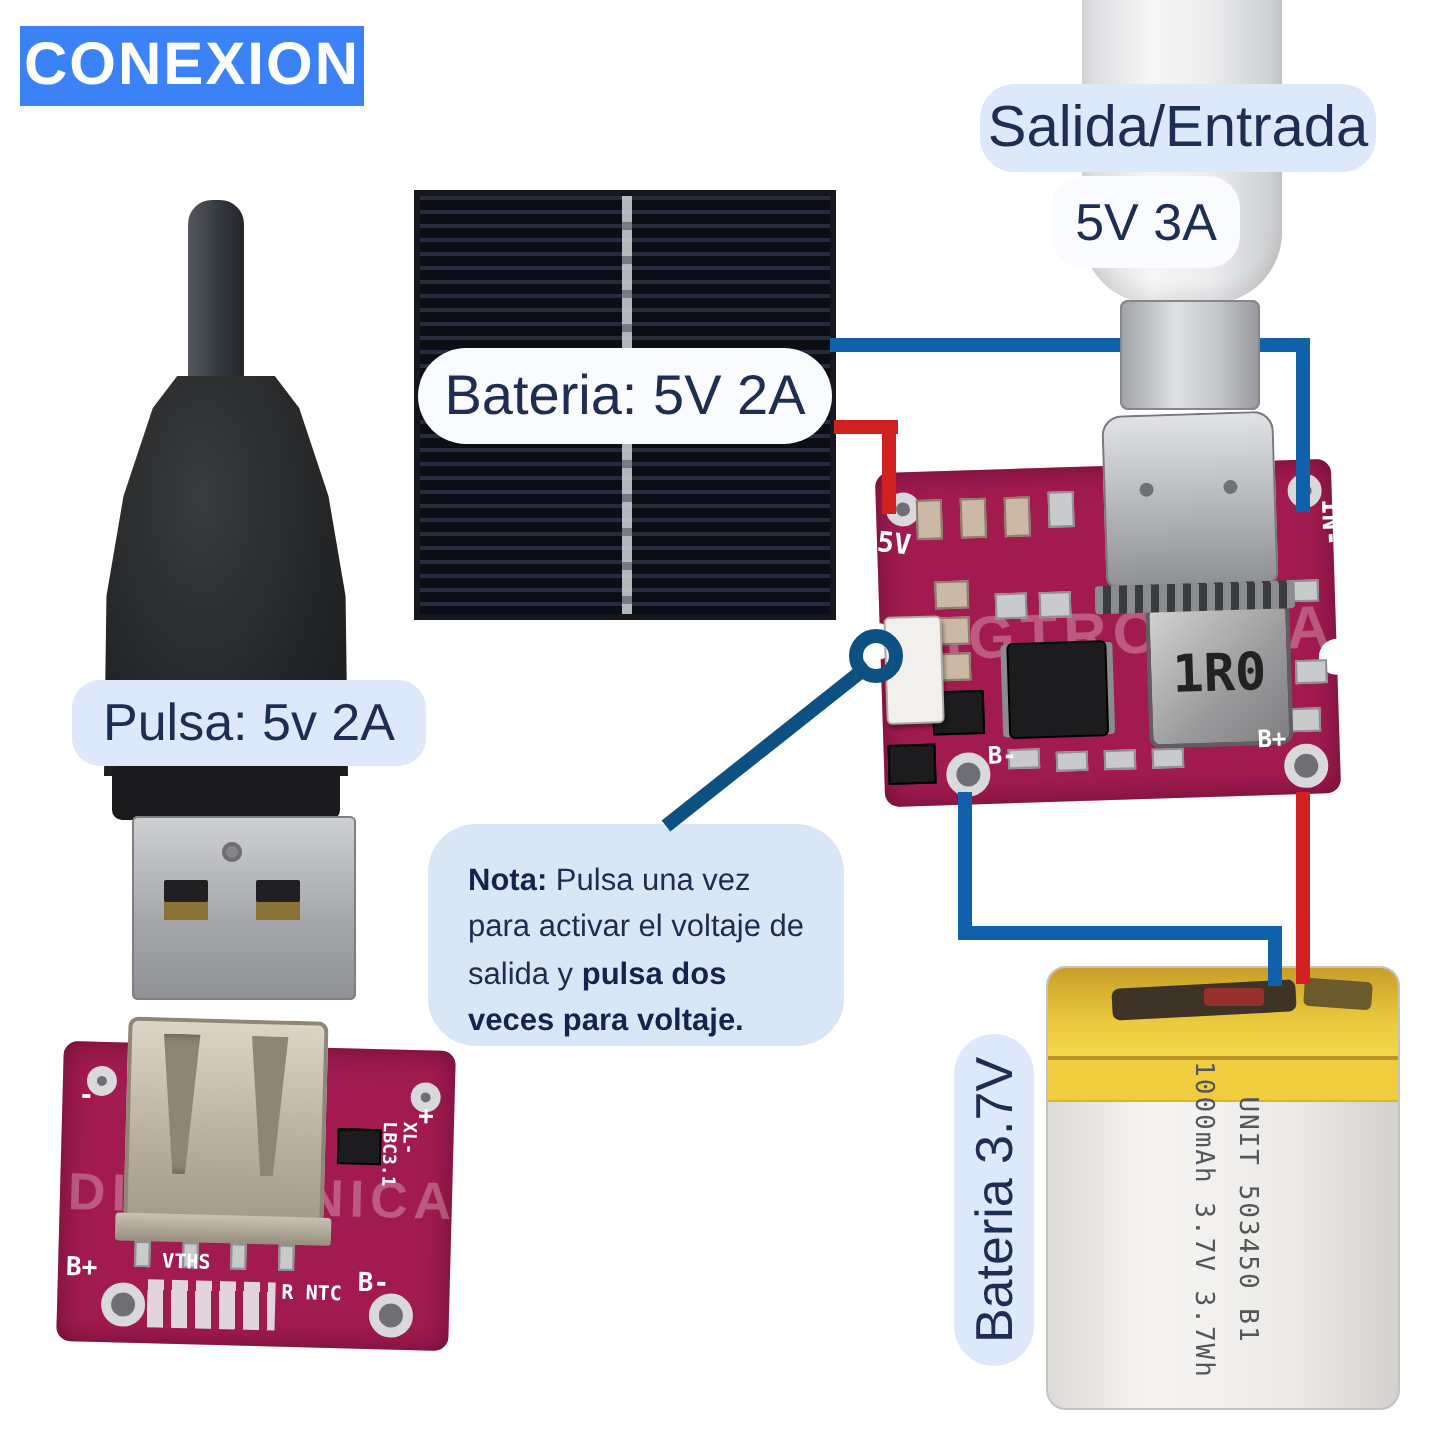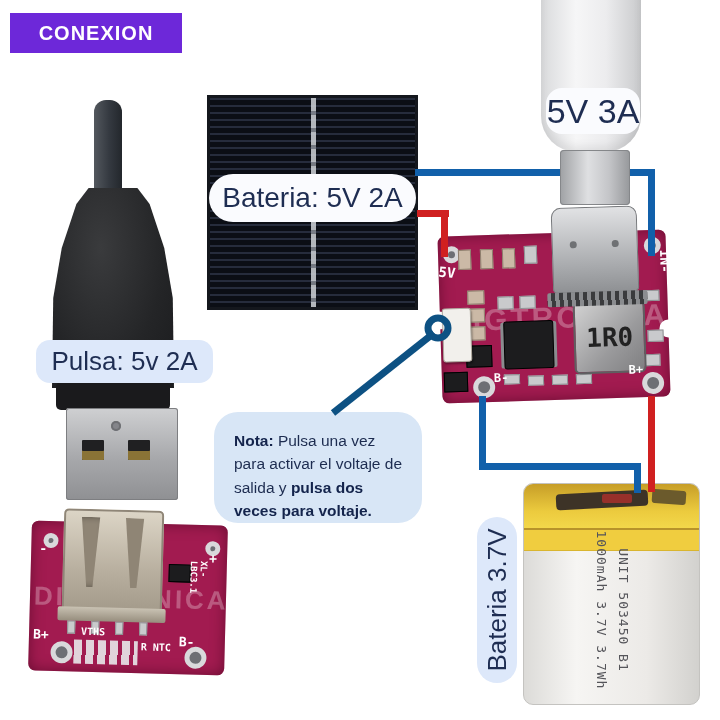--- a/index.html
+++ b/index.html
@@ -1,19 +1,19 @@
 <!DOCTYPE html>
 <html><head>
 <meta charset="utf-8">
 <style>
   html,body{margin:0;padding:0;background:#ffffff;font-family:"Liberation Sans",sans-serif;}
   #canvas{position:relative;width:720px;height:720px;background:#ffffff;overflow:hidden;}
   .abs{position:absolute;}
   
-  .banner{background:#6d28d9;color:#fff;font-weight:800;font-size:20px;letter-spacing:1px;
+  .banner{background:#3b82f6;color:#fff;font-weight:800;font-size:30px;letter-spacing:1px;
           display:flex;align-items:center;justify-content:center;}
   
   .pill{background:#DDE8FA;color:#1E2D52;border-radius:16px;display:flex;align-items:center;
         justify-content:center;font-weight:500;}
   .pill.white{background:#FAFBFE;}
   
   .wire{position:absolute;}
   .wire.blue{background:#1160AA;}
   .wire.red{background:#D02020;}
   
@@ -174,21 +174,22 @@
   <div class="wire red" style="left:417px;top:210px;width:32px;height:7px;"></div>
   <div class="wire red" style="left:441px;top:213px;width:7px;height:44px;"></div>
   <div class="wire blue" style="left:479px;top:396px;width:7px;height:74px;"></div>
   <div class="wire blue" style="left:479px;top:463px;width:162px;height:7px;"></div>
   <div class="wire blue" style="left:634px;top:463px;width:7px;height:30px;"></div>
   <div class="wire red" style="left:648px;top:396px;width:7px;height:96px;"></div>
 
   <div class="abs usbc-body" style="left:541px;top:-22px;width:100px;height:174px;"></div>
   <div class="abs usbc-tip" style="left:560px;top:150px;width:70px;height:55px;"></div>
 
-  <div class="abs pill white" style="left:546px;top:88px;width:94px;height:46px;font-size:34px;border-radius:16px;">5V 3A</div>
+  <div class="abs pill" style="left:490px;top:42px;width:198px;height:44px;font-size:29px;border-radius:17px;">Salida/Entrada</div>
+  <div class="abs pill white" style="left:526px;top:88px;width:94px;height:46px;font-size:26px;border-radius:16px;">5V 3A</div>
   <div class="abs pill white" style="left:209px;top:174px;width:207px;height:48px;font-size:28px;border-radius:24px;">Bateria: 5V 2A</div>
   <div class="abs pill" style="left:36px;top:340px;width:177px;height:43px;font-size:26px;border-radius:14px;">Pulsa: 5v 2A</div>
   <div class="abs pill" style="left:414px;top:517px;width:166px;height:40px;font-size:26px;border-radius:20px;transform:rotate(-90deg);transform-origin:center;margin-left:0;left:414px;top:580px;">Bateria 3.7V</div>
 
   <div class="abs note" style="left:214px;top:412px;width:208px;height:111px;">
     <b>Nota:</b><span> Pulsa una vez para activar el voltaje de salida y </span><b>pulsa dos veces para voltaje.</b>
   </div>
 
   <svg class="overlay" width="720" height="720" viewBox="0 0 720 720">
     <line x1="333" y1="413" x2="434" y2="333" stroke="#0D5183" stroke-width="7"></line>

